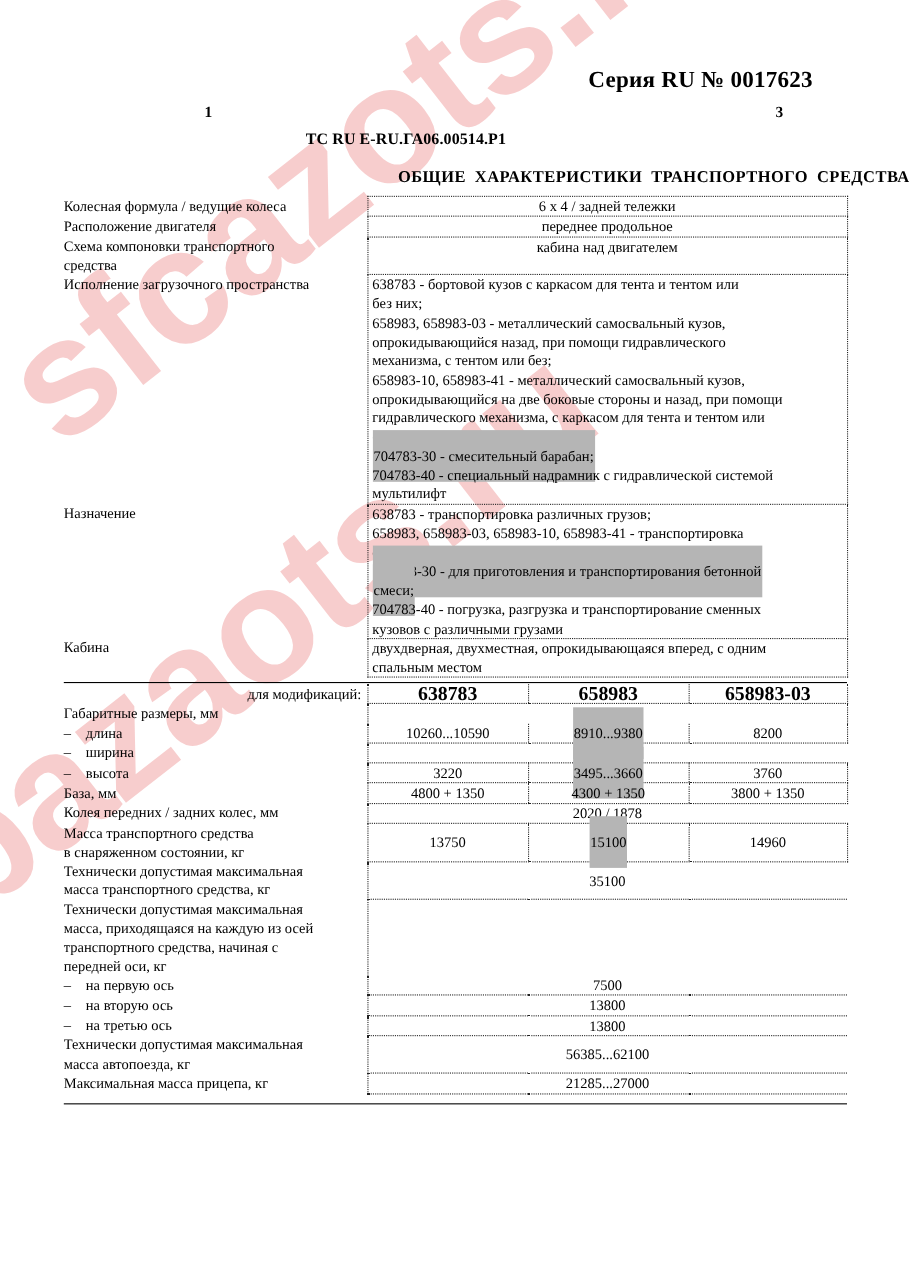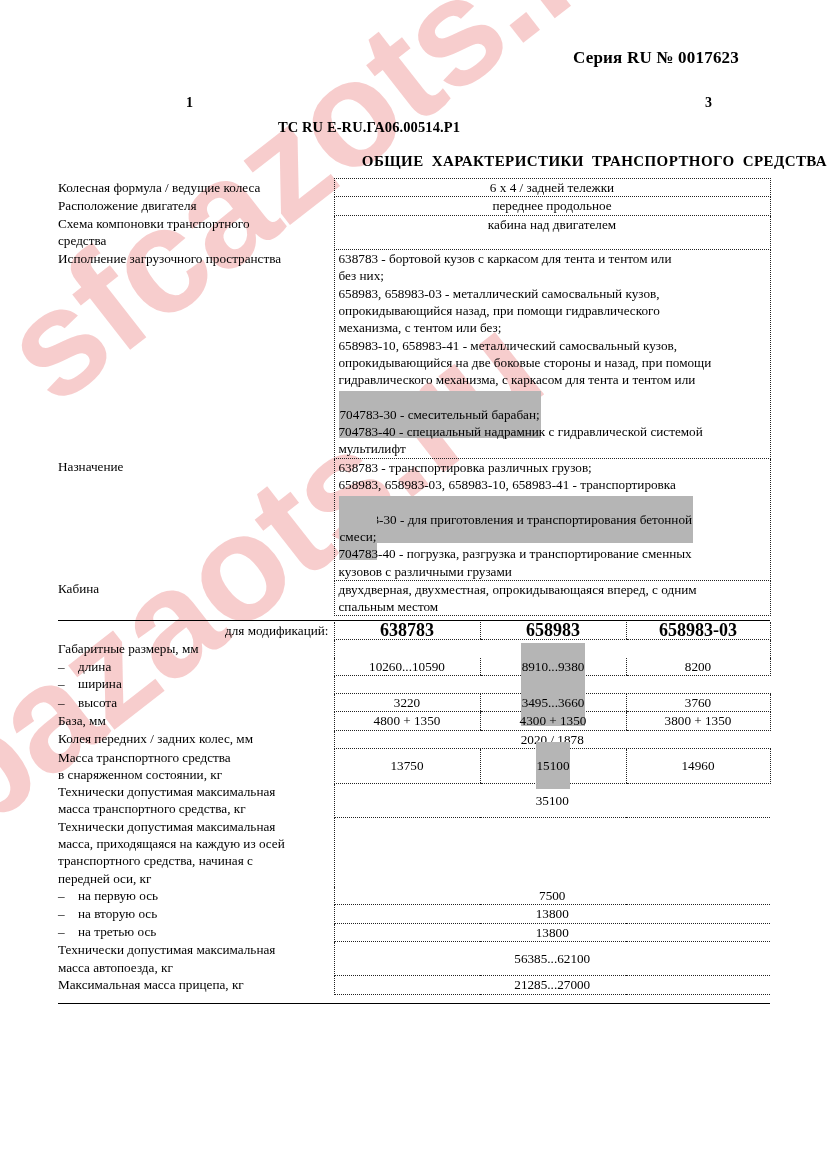--- a/index.html
+++ b/index.html
@@ -50,24 +50,24 @@
     transform-origin: left top;
   }
 
   
   .content {
     position: relative;
     z-index: 10;
   }
   .series-line {
     position: absolute;
-    top: 48px;
+    top: 60px;
     right: 88px;
     font-weight: 700;
-    font-size: 17px;
+    font-size: 21px;
     letter-spacing: .2px;
   }
   .pagenum-left {
     position: absolute;
     top: 95px;
     left: 186px;
     font-weight: 700;
     font-size: 14px;
   }
   .pagenum-right {

